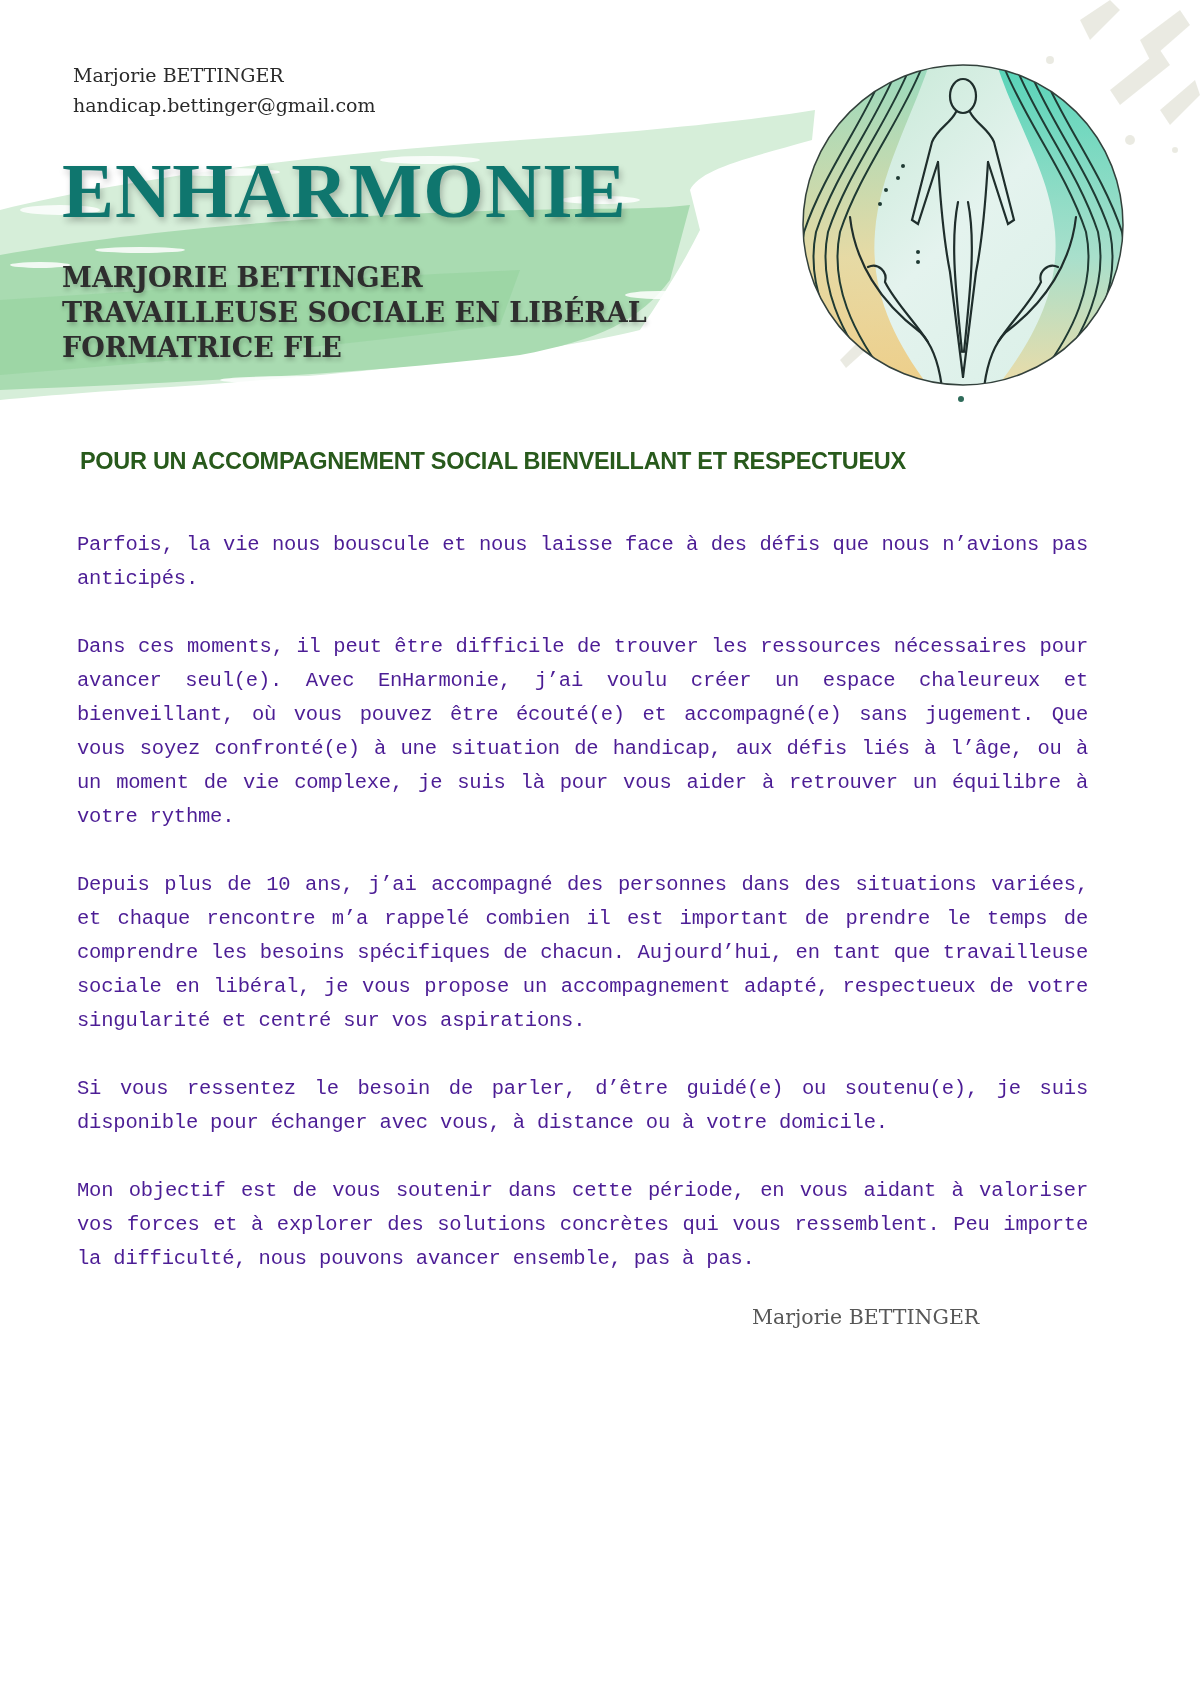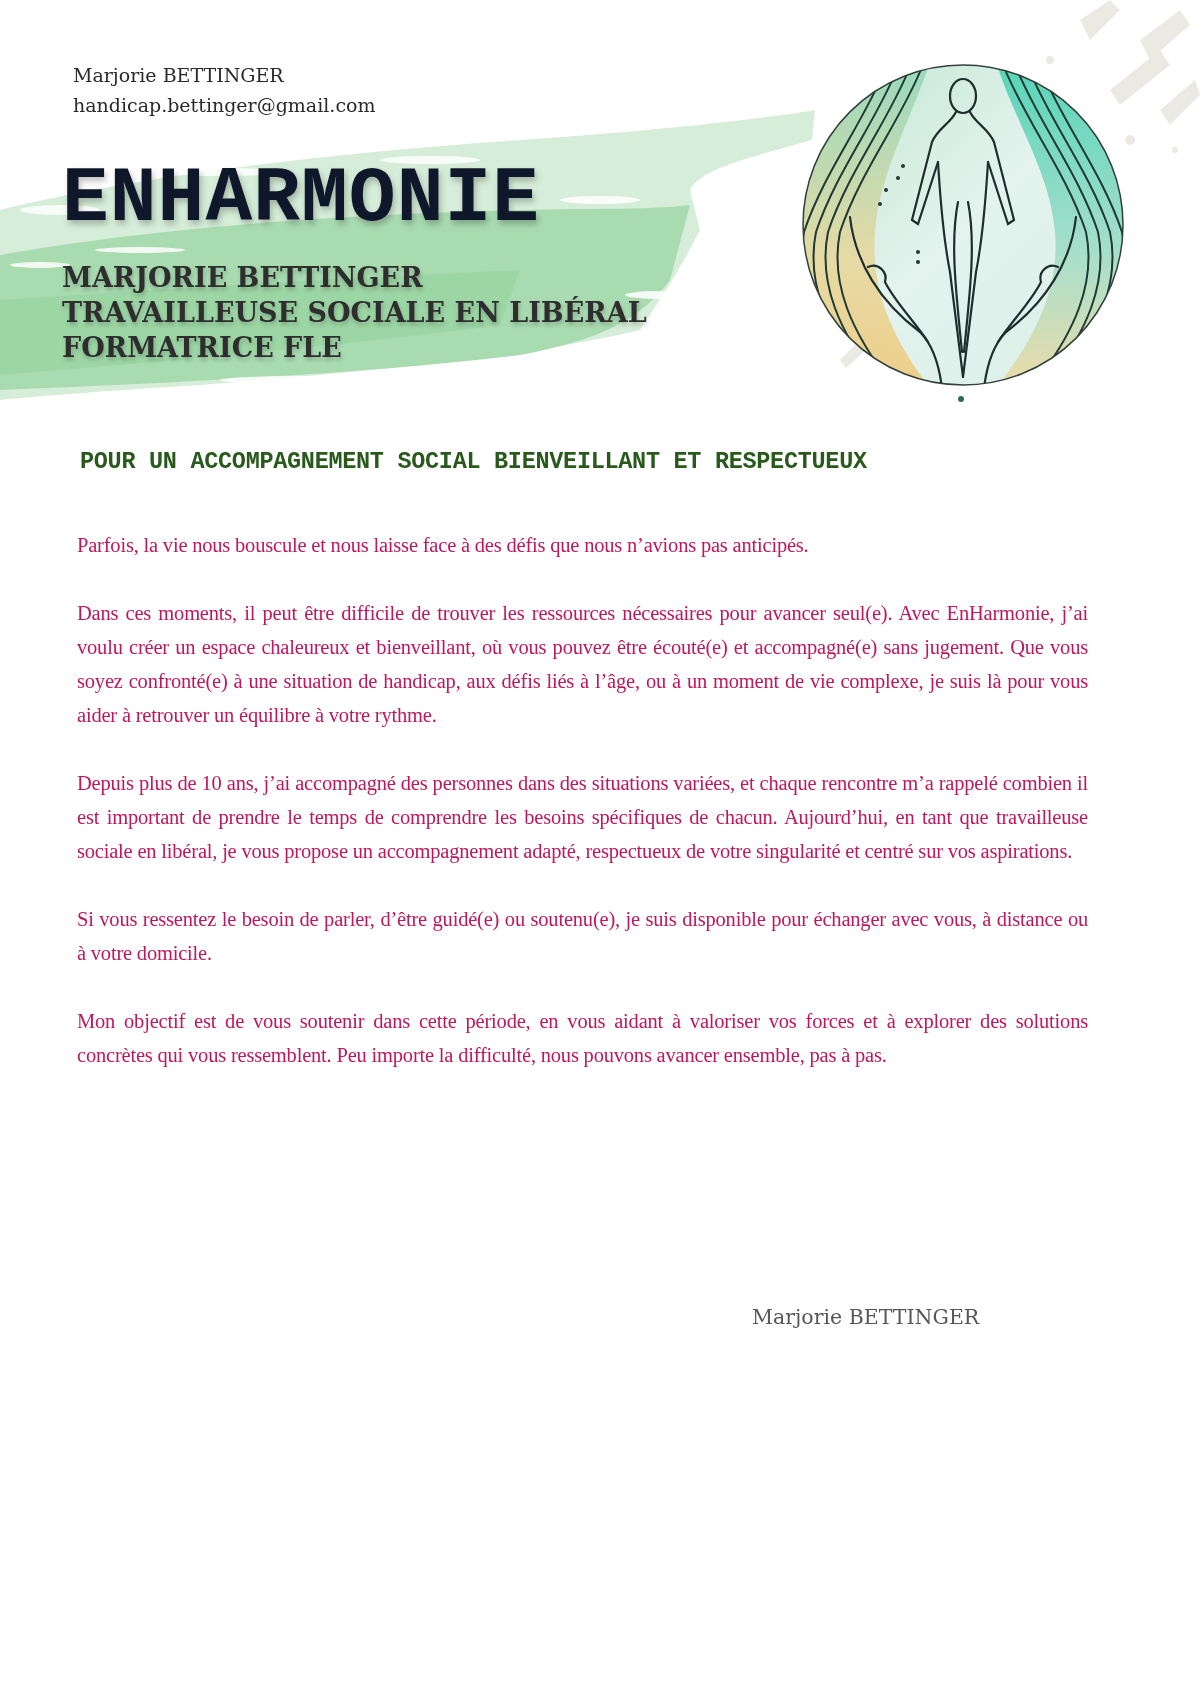--- a/index.html
+++ b/index.html
@@ -37,27 +37,27 @@
       z-index: 2;
       color: #2a2a2a;
       font-size: 19px;
       line-height: 30px;
       font-family: "DejaVu Serif", serif;
     }
     .contact div { white-space: nowrap; }
     .brand-title {
       position: absolute;
       left: 62px;
-      top: 160px;
-      z-index: 2;
-      font-family: Liberation Mono, monospace;
+      top: 152px;
+      z-index: 2;
+      font-family: Liberation Serif, serif;
       font-weight: bold;
       font-size: 78px;
       letter-spacing: 1px;
-      color: #0f172a;
+      color: #0f766e;
       text-shadow: 2px 4px 6px rgba(0,0,0,0.25);
       line-height: 1;
       white-space: nowrap;
     }
     .brand-sub {
       position: absolute;
       left: 62px;
       top: 260px;
       z-index: 2;
       font-family: "DejaVu Serif", serif;
@@ -85,34 +85,34 @@
       border-radius: 50%;
       background: #2f6b5a;
       z-index: 2;
     }
     .headline {
       position: absolute;
       left: 80px;
       top: 448px;
       z-index: 2;
       color: #285a1c;
-      font-family: Liberation Mono, monospace;
+      font-family: Liberation Sans, sans-serif;
       font-weight: bold;
       font-size: 23.5px;
       letter-spacing: -0.3px;
       white-space: nowrap;
     }
     .body-text {
       position: absolute;
       left: 77px;
       top: 528px;
       width: 1011px;
       z-index: 2;
-      color: #be185d;
-      font-family: Liberation Serif, serif;
+      color: #4c1d95;
+      font-family: Liberation Mono, monospace;
       font-size: 20.5px;
       line-height: 34px;
       text-align: justify;
       letter-spacing: -0.2px;
     }
     .body-text p {
       margin: 0 0 34px 0;
     }
     .signature {
       position: absolute;

